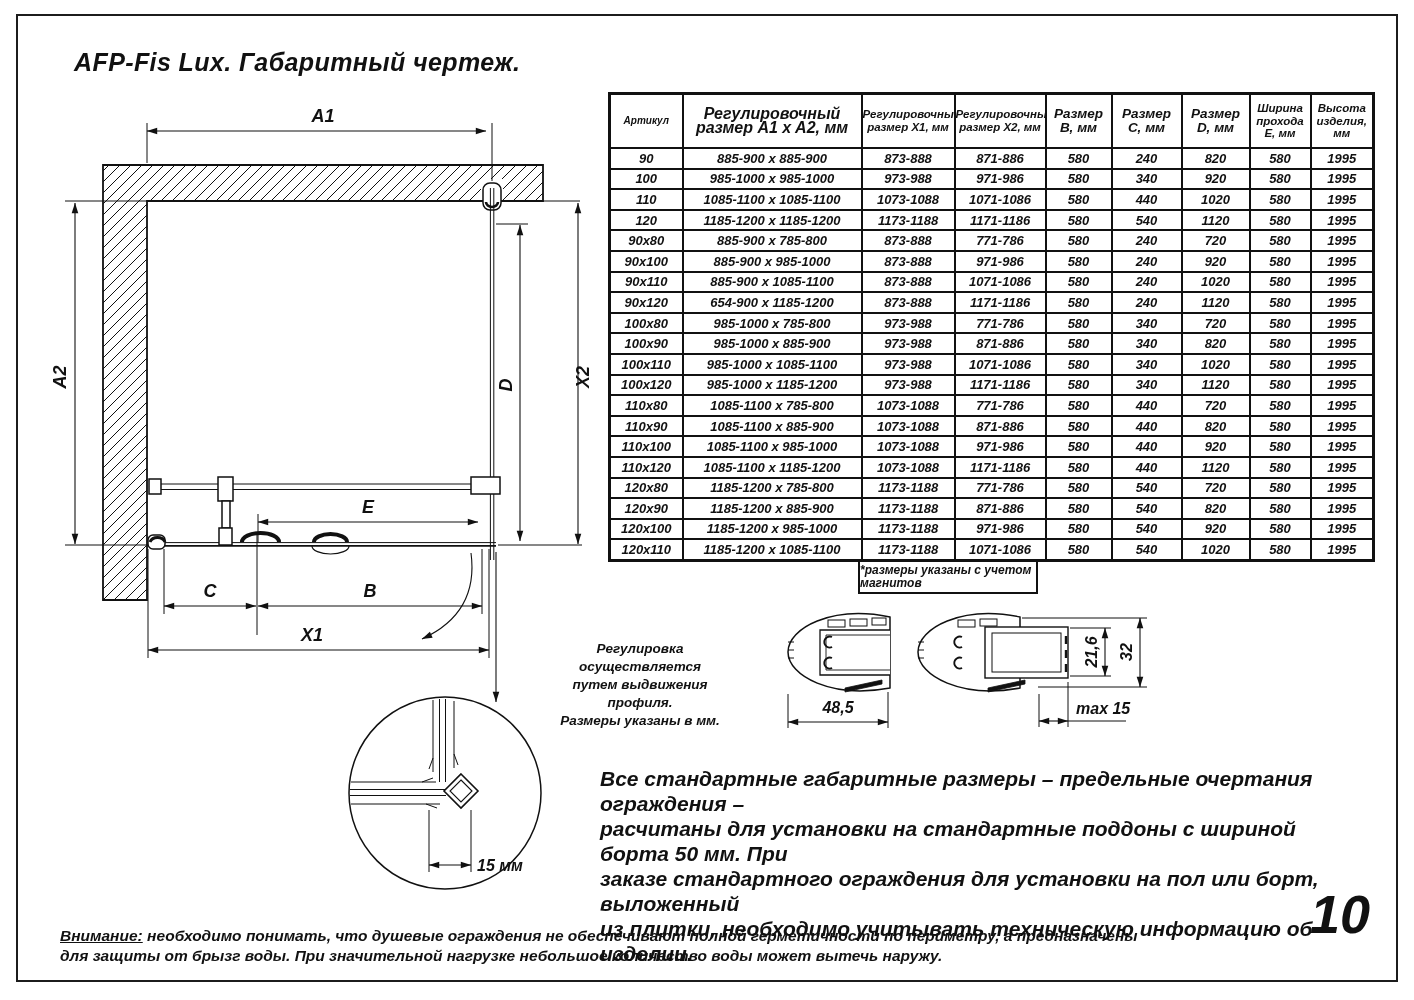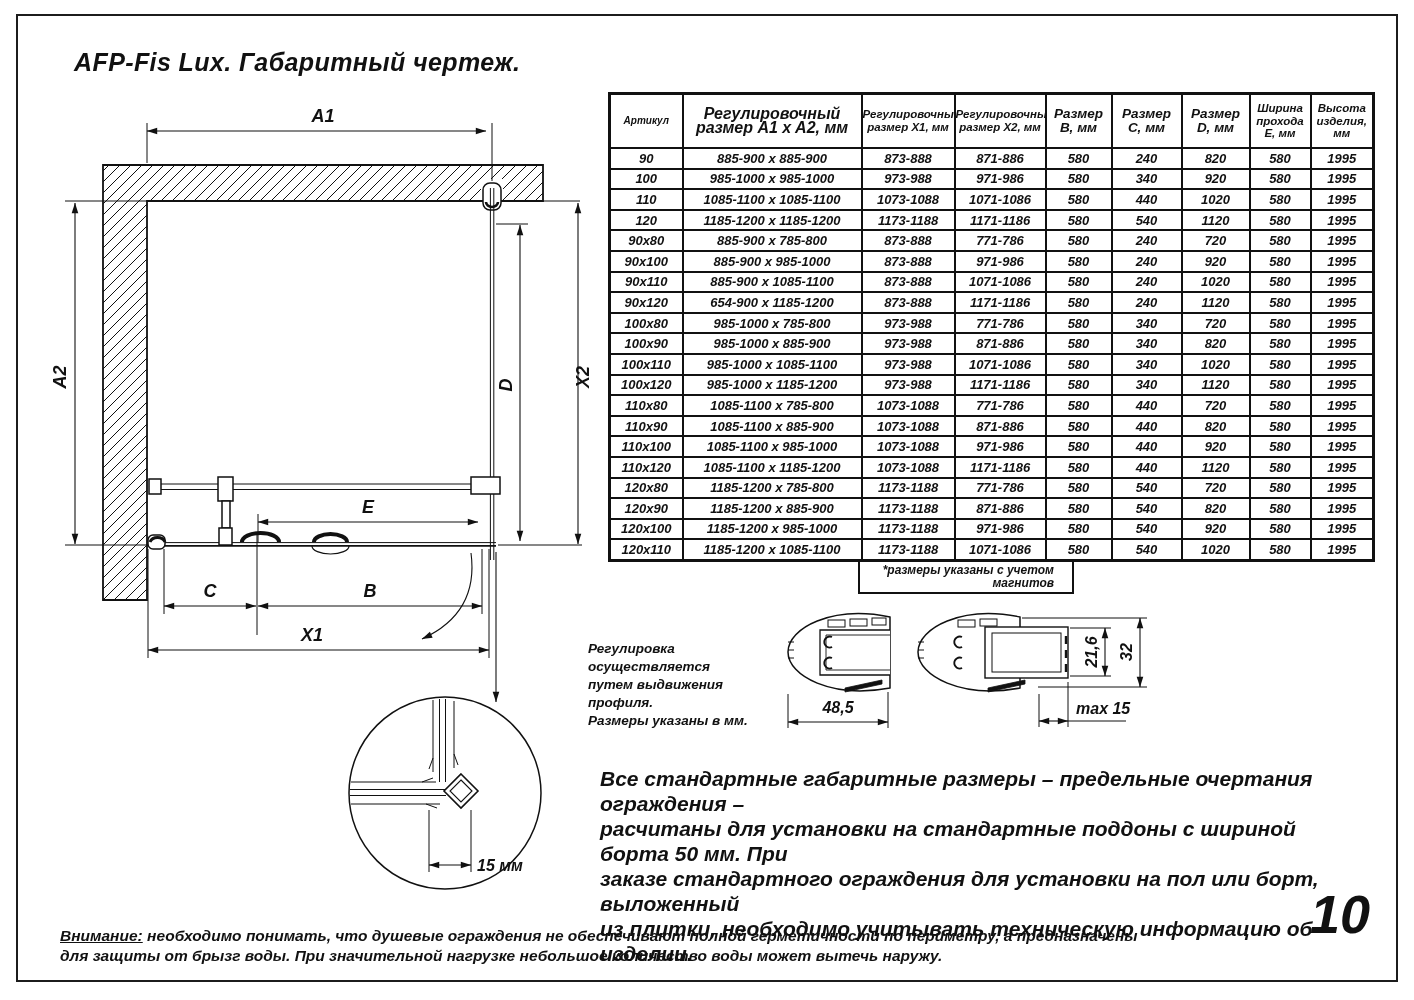--- a/index.html
+++ b/index.html
@@ -17,22 +17,22 @@
   .table-wrap{position:absolute;left:608px;top:92px;width:764px;}
   table.dimtable{border-collapse:collapse;table-layout:fixed;width:764px;border:3px solid #111;}
   table.dimtable th,table.dimtable td{border:2px solid #111;text-align:center;vertical-align:middle;padding:0;font-style:italic;font-weight:bold;overflow:hidden;}
   table.dimtable th{font-size:12px;line-height:14px;white-space:pre-line;height:52px;}
   table.dimtable th:nth-child(1){font-size:10px;}
   table.dimtable th:nth-child(2){font-size:16px;}
   table.dimtable th:nth-child(3),table.dimtable th:nth-child(4){font-size:11.5px;line-height:13px;}
   table.dimtable th:nth-child(5),table.dimtable th:nth-child(6),table.dimtable th:nth-child(7){font-size:13.5px;}
   table.dimtable th:nth-child(8),table.dimtable th:nth-child(9){font-size:11.5px;line-height:12.5px;}
   table.dimtable td{font-size:13px;height:18.6px;line-height:1;}
-  .footnote{margin-left:250px;width:176px;border:2px solid #111;border-top:none;font:italic bold 12px "Liberation Sans",sans-serif;text-align:right;padding:2px 18px;line-height:13px;}
-  .note{position:absolute;left:588px;top:640px;width:176px;text-align:left;font:italic bold 13.5px "Liberation Sans",sans-serif;line-height:18px;white-space:pre-line;}
+  .footnote{margin-left:250px;width:176px;border:2px solid #111;border-top:none;font:italic bold 12px "Liberation Sans",sans-serif;text-align:left;padding:2px 0;line-height:13px;}
+  .note{position:absolute;left:552px;top:640px;width:176px;text-align:center;font:italic bold 13.5px "Liberation Sans",sans-serif;line-height:18px;white-space:pre-line;}
   .para{position:absolute;left:600px;top:766px;width:740px;font:italic bold 21px "Liberation Sans",sans-serif;line-height:25px;white-space:pre-line;}
   .warning{position:absolute;left:60px;top:926px;width:1150px;font:italic bold 15.5px "Liberation Sans",sans-serif;line-height:20px;white-space:pre-line;}
   .warning .wlabel{text-decoration:underline;}
   .pagenum{position:absolute;left:1270px;top:883px;width:100px;text-align:right;font:italic 600 54px "Liberation Sans",sans-serif;}
 </style>
 </head>
 <body>
 
 <div class="page-border"></div>
 

